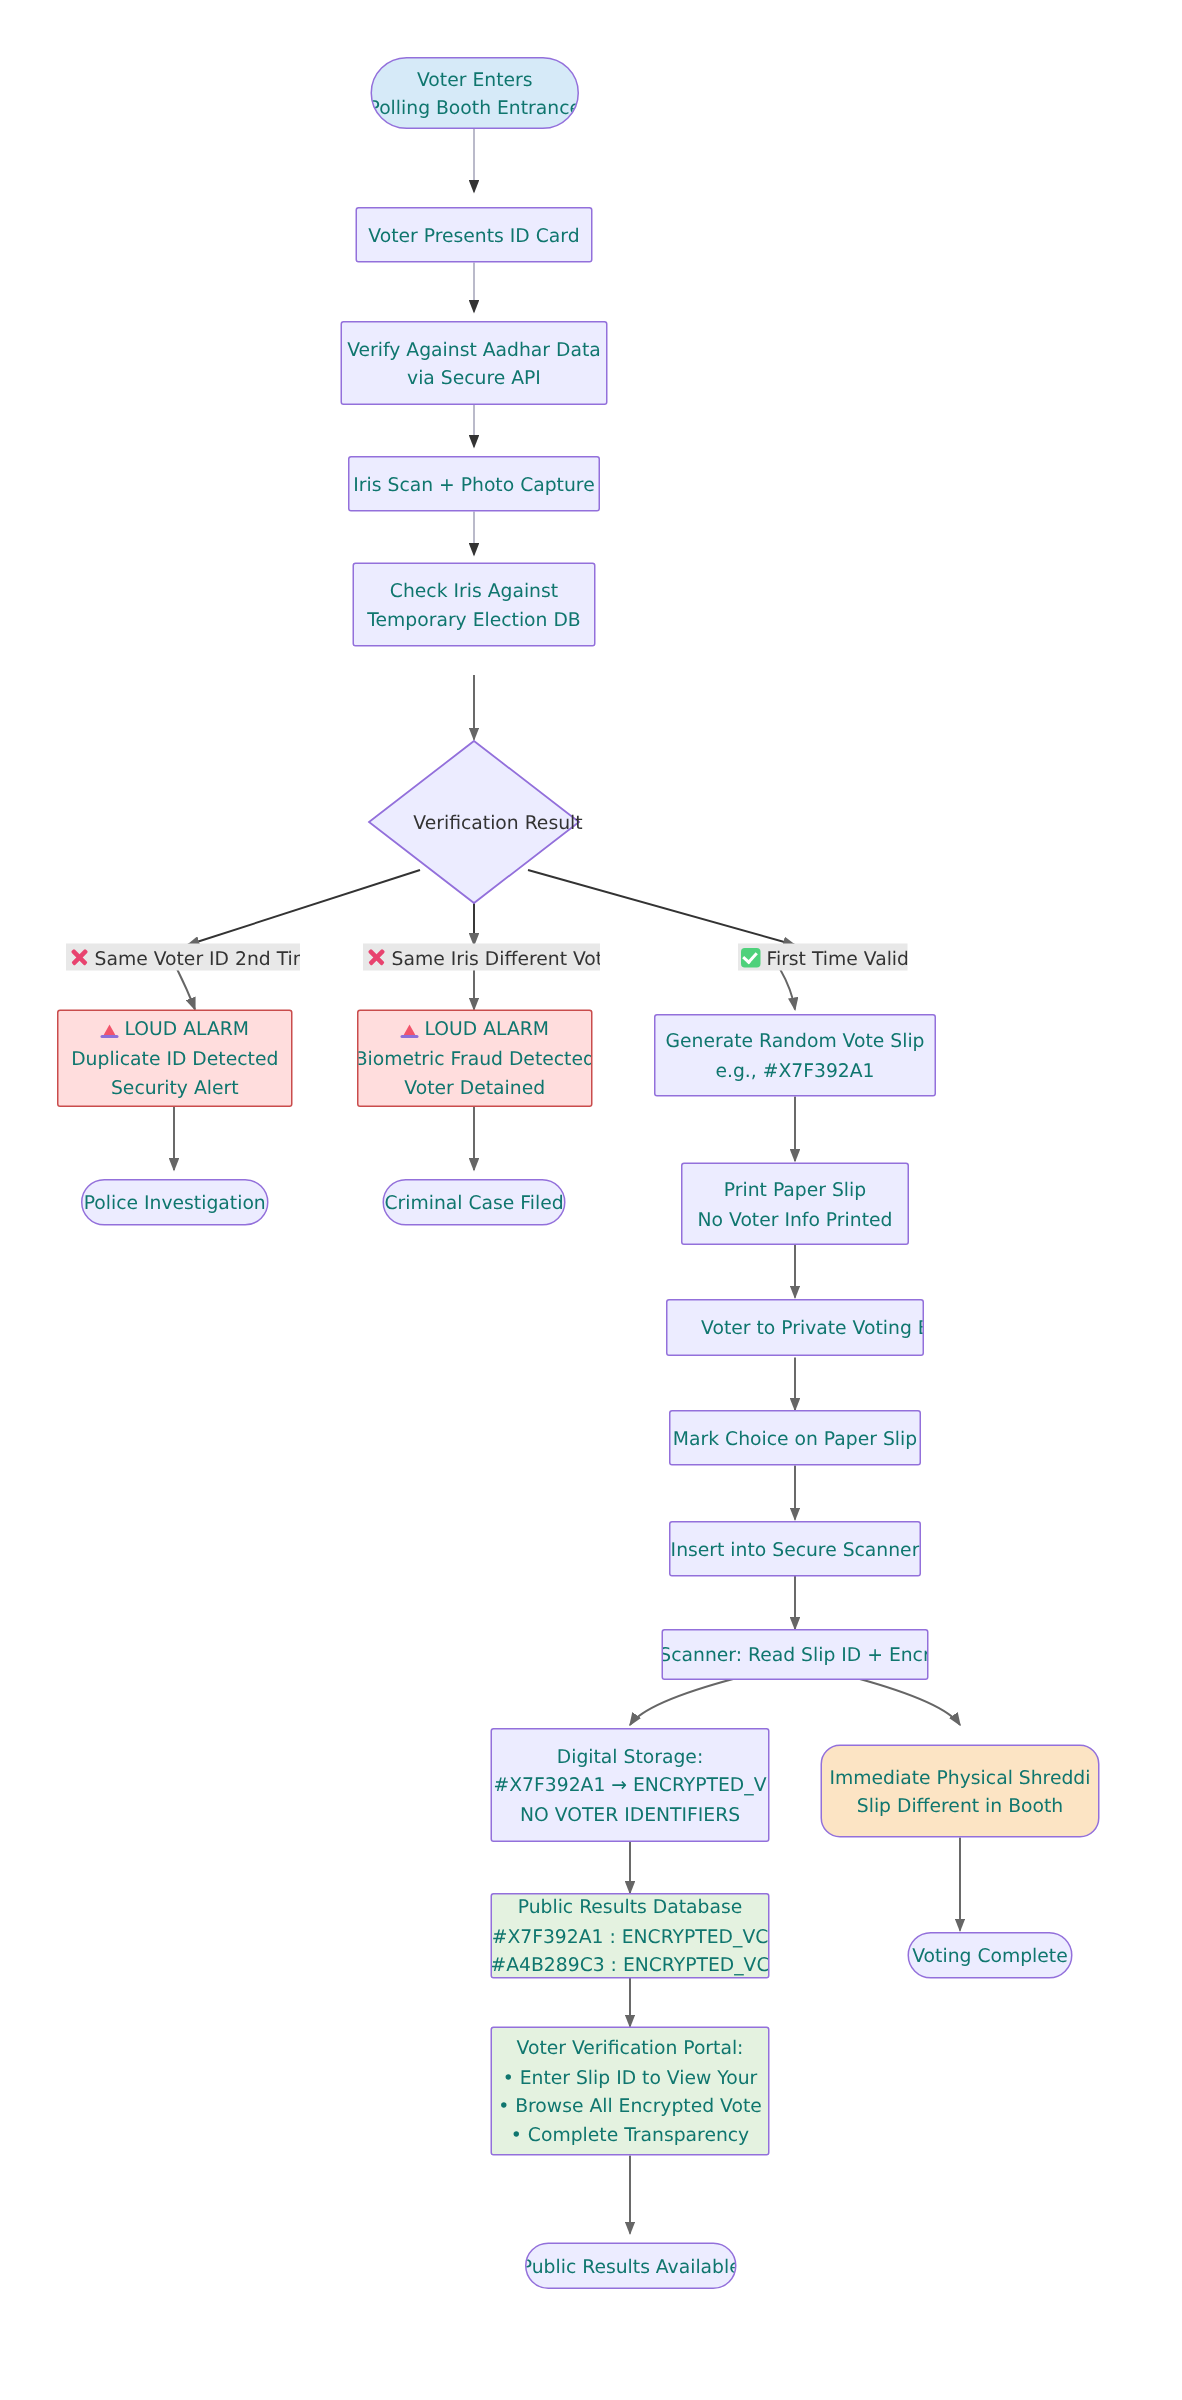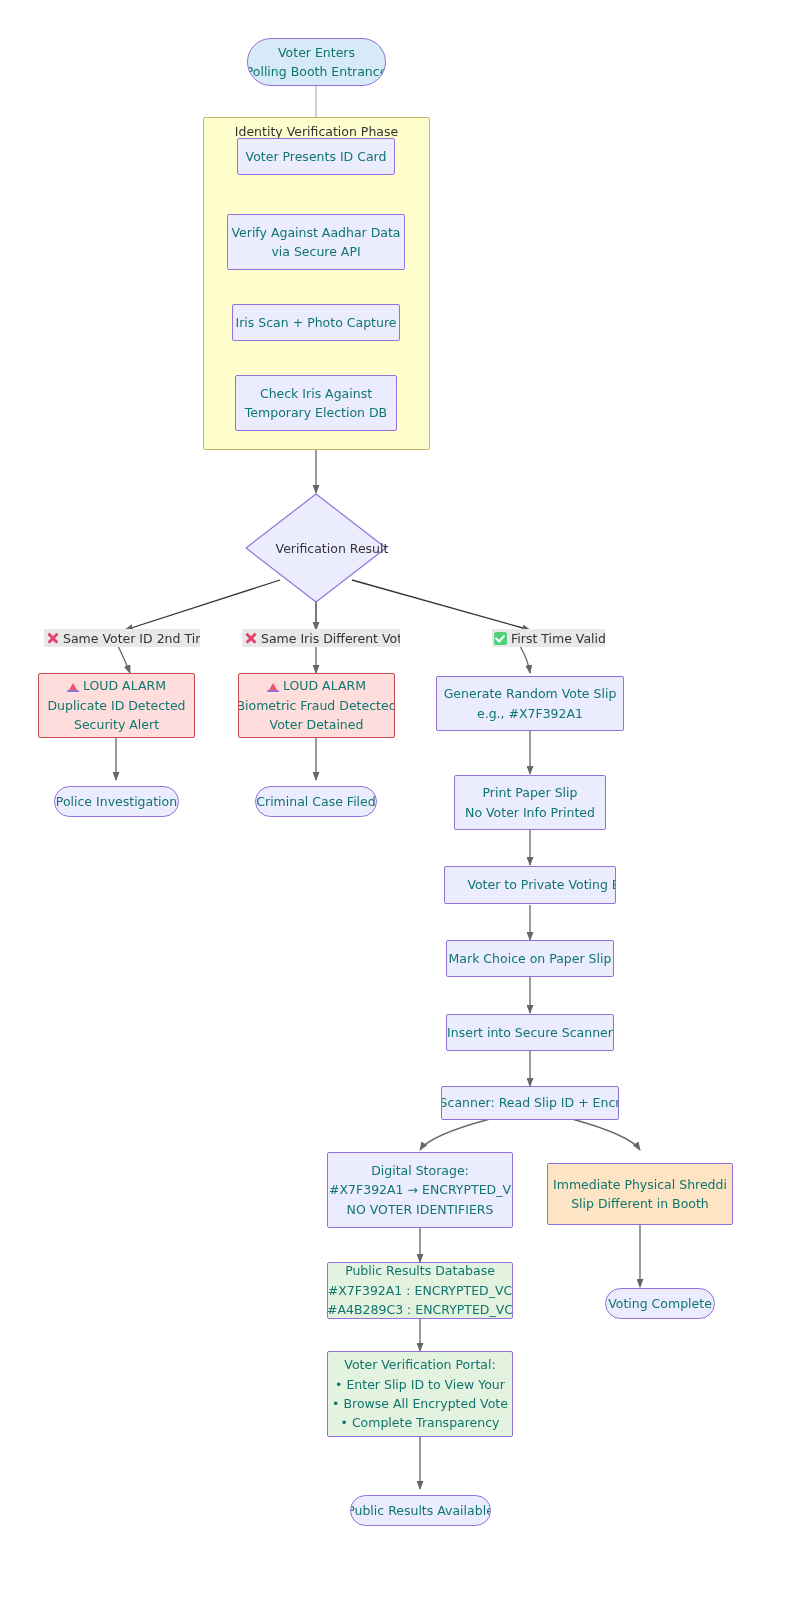--- a/index.html
+++ b/index.html
@@ -62,21 +62,21 @@
   
   .alert {
     background: #FFDDDD;
     border: 1px solid #C94C4C;
     border-radius: 2px;
   }
   
   .warn {
     background: #FCE4C4;
     border: 1px solid #9370DB;
-    border-radius: 2px;
+    border-radius: 13px;
   }
   
   .ok {
     background: #E4F2E0;
     border: 1px solid #9370DB;
     border-radius: 2px;
   }
   
   .subgraph {
     position: absolute;
@@ -241,23 +241,20 @@
       <path d="M420,1228 L420,1262"></path>
 
       <path d="M420,1318 L420,1351"></path>
 
       <path d="M420,1437 L420,1489"></path>
 
       <path d="M640,1225 L640,1287"></path>
     </g>
   </svg>
 
-  <div class="subgraph" style="left:203px; top:117px; width:227px; height:333px;">
-    <div class="subgraph-title">Identity Verification Phase</div>
-  </div>
 
   <div class="node stadium blue" style="left:247px; top:38px; width:139px; height:48px;">
     <span class="ln">Voter Enters</span>
     <span class="ln">Polling Booth Entrance</span>
   </div>
 
   <div class="node rect" style="left:237px; top:138px; width:158px; height:37px;">
     <span class="ln">Voter Presents ID Card</span>
   </div>
 

